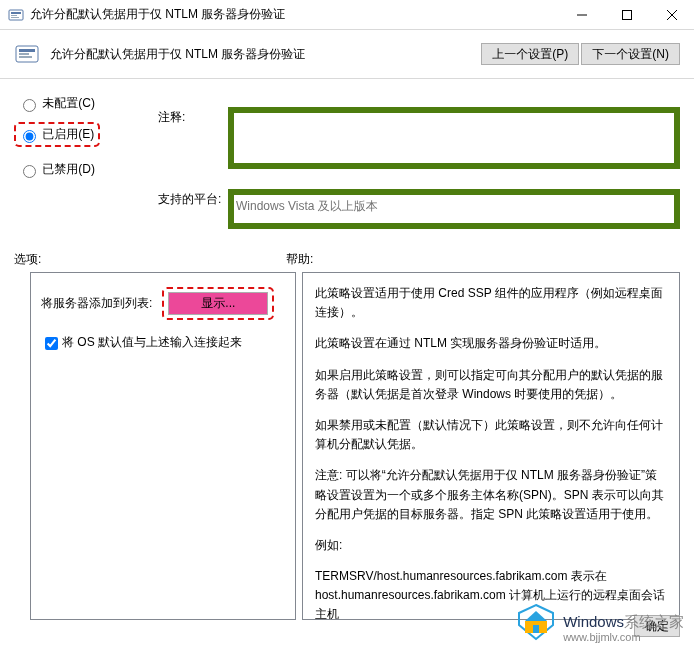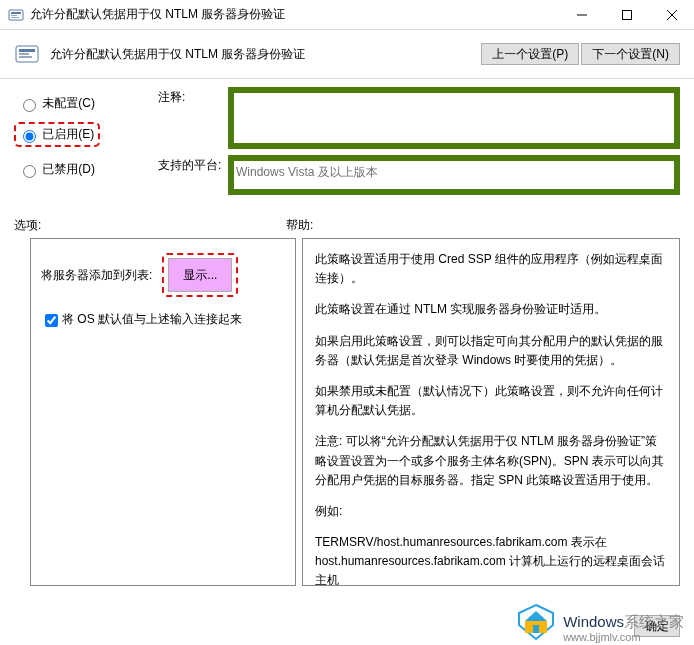--- a/index.html
+++ b/index.html
@@ -76,21 +76,21 @@
   }
   .radio-wrap input { vertical-align: middle; margin-right: 3px; }
   .highlight-red {
     border: 2px dashed #d11;
     border-radius: 5px;
     padding: 2px 4px 2px 2px;
     display: inline-block;
     margin-left: -4px;
   }
   .fields-col { flex: 1; }
-  .field-row { display: flex; margin-bottom: 6px; }
+  .field-row { display: flex; margin-bottom: 6px; margin-top: 20px; }
   .field-label { width: 70px; text-align: left; padding-top: 2px; color: #000;}
   .field-box {
     flex: 1;
     border: 6px solid #4d7c0f;
     background: #fff;
     min-height: 22px;
     padding: 3px 2px;
     font-size: 12px;
     color: #737373;
   }
@@ -127,25 +127,25 @@
     font-size: 12px;
     color: #000;
     padding: 11px 12px;
   }
   .addserver-row {
     display: flex; align-items: center;
     margin-bottom: 14px;
   }
   .addserver-label { }
   .show-btn {
-    height: 34px;
+    height: 23px;
     border: 1px solid #adadad;
-    background: #f0abfc;
-    font-size: 12px;
-    padding: 0 14px;
+    background: #ec4899;
+    font-size: 12px;
+    padding: 0 32px;
     cursor: pointer;
     font-family: inherit;
   }
   .show-btn-wrap {
     border: 2px dashed #d11;
     border-radius: 5px;
     padding: 3px 4px;
     margin-left: 10px;
     display: inline-block;
   }

